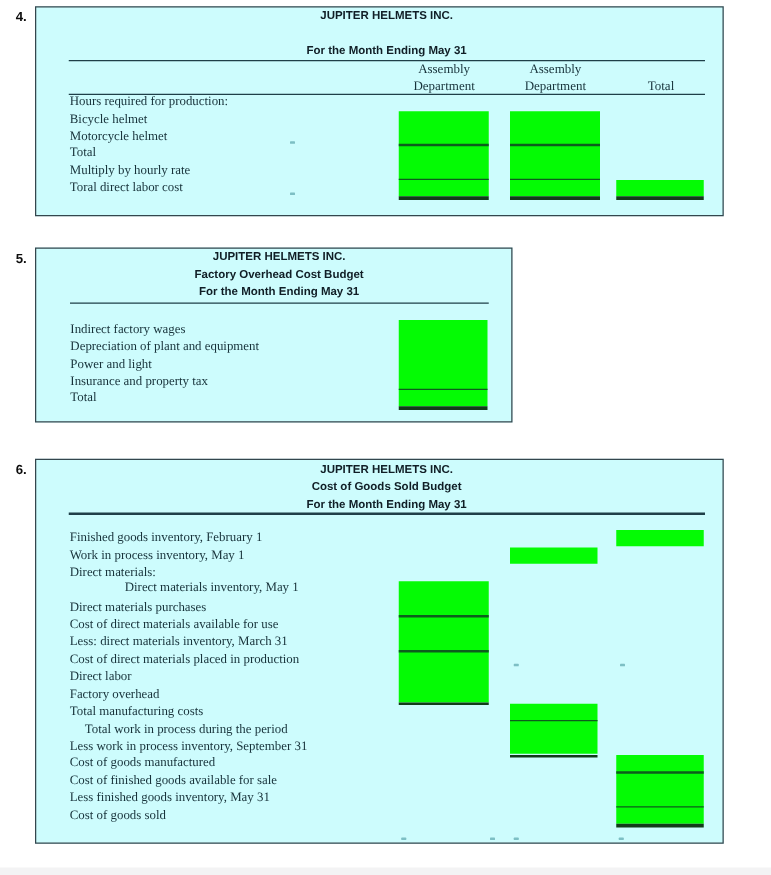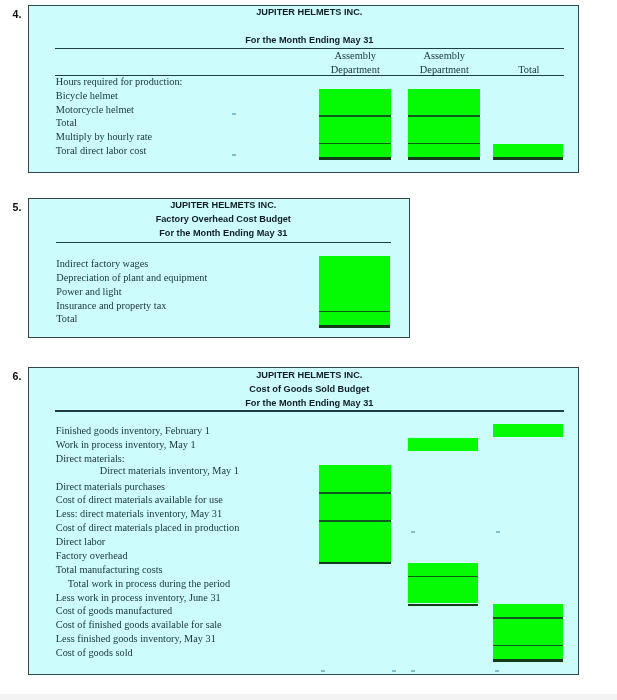--- a/index.html
+++ b/index.html
@@ -76,27 +76,27 @@
     <div class="hdr" style="left:26px;top:2.5px;width:509px">JUPITER HELMETS INC.</div>
     <div class="hdr" style="left:26px;top:16.5px;width:509px">Cost of Goods Sold Budget</div>
     <div class="hdr" style="left:26px;top:30.5px;width:509px">For the Month Ending May 31</div>
     <div class="rule" style="left:26px;top:42px;width:509px"></div>
   <div class="rowlabel" style="left: 27px; top: 57.6px;">Finished goods inventory, February 1</div>
       <div class="rowlabel" style="left: 27px; top: 71.48px;">Work in process inventory, May 1</div>
       <div class="rowlabel" style="left: 27px; top: 85.36px;">Direct materials:</div>
       <div class="rowlabel" style="left: 27px; top: 98px; margin-left: 44px;">Direct materials inventory, May 1</div>
       <div class="rowlabel" style="left: 27px; top: 113.12px;">Direct materials purchases</div>
       <div class="rowlabel" style="left: 27px; top: 127px;">Cost of direct materials available for use</div>
-      <div class="rowlabel" style="left: 27px; top: 140.88px;">Less: direct materials inventory, May 31</div>
+      <div class="rowlabel" style="left: 27px; top: 140.88px;">Less: direct materials inventory, March 31</div>
       <div class="rowlabel" style="left: 27px; top: 154.76px;">Cost of direct materials placed in production</div>
       <div class="rowlabel" style="left: 27px; top: 168.64px;">Direct labor</div>
       <div class="rowlabel" style="left: 27px; top: 182.52px;">Factory overhead</div>
       <div class="rowlabel" style="left: 27px; top: 196.4px;">Total manufacturing costs</div>
       <div class="rowlabel" style="left: 27px; top: 210.28px; margin-left: 12px;">Total work in process during the period</div>
-      <div class="rowlabel" style="left: 27px; top: 224.16px;">Less work in process inventory, June 31</div>
+      <div class="rowlabel" style="left: 27px; top: 224.16px;">Less work in process inventory, September 31</div>
       <div class="rowlabel" style="left: 27px; top: 238.04px;">Cost of goods manufactured</div>
       <div class="rowlabel" style="left: 27px; top: 251.92px;">Cost of finished goods available for sale</div>
       <div class="rowlabel" style="left: 27px; top: 265.8px;">Less finished goods inventory, May 31</div>
       <div class="rowlabel" style="left: 27px; top: 279.68px;">Cost of goods sold</div>
       <div class="gbox" style="left: 464.5px; width: 70px; top: 55.4px; height: 12.88px;"></div>
       <div class="gbox" style="left: 379.5px; width: 70px; top: 69.28px; height: 12.88px;"></div>
       <div class="gbox" style="left: 290.5px; width: 71.5px; top: 97.04px; height: 96.16px;"></div>
       <div class="gline" style="left: 290.5px; width: 71.5px; top: 123.9px;"></div>
       <div class="gline" style="left: 290.5px; width: 71.5px; top: 151.66px;"></div>
       <div class="gline glast" style="left: 290.5px; width: 71.5px; top: 193.6px;"></div>

